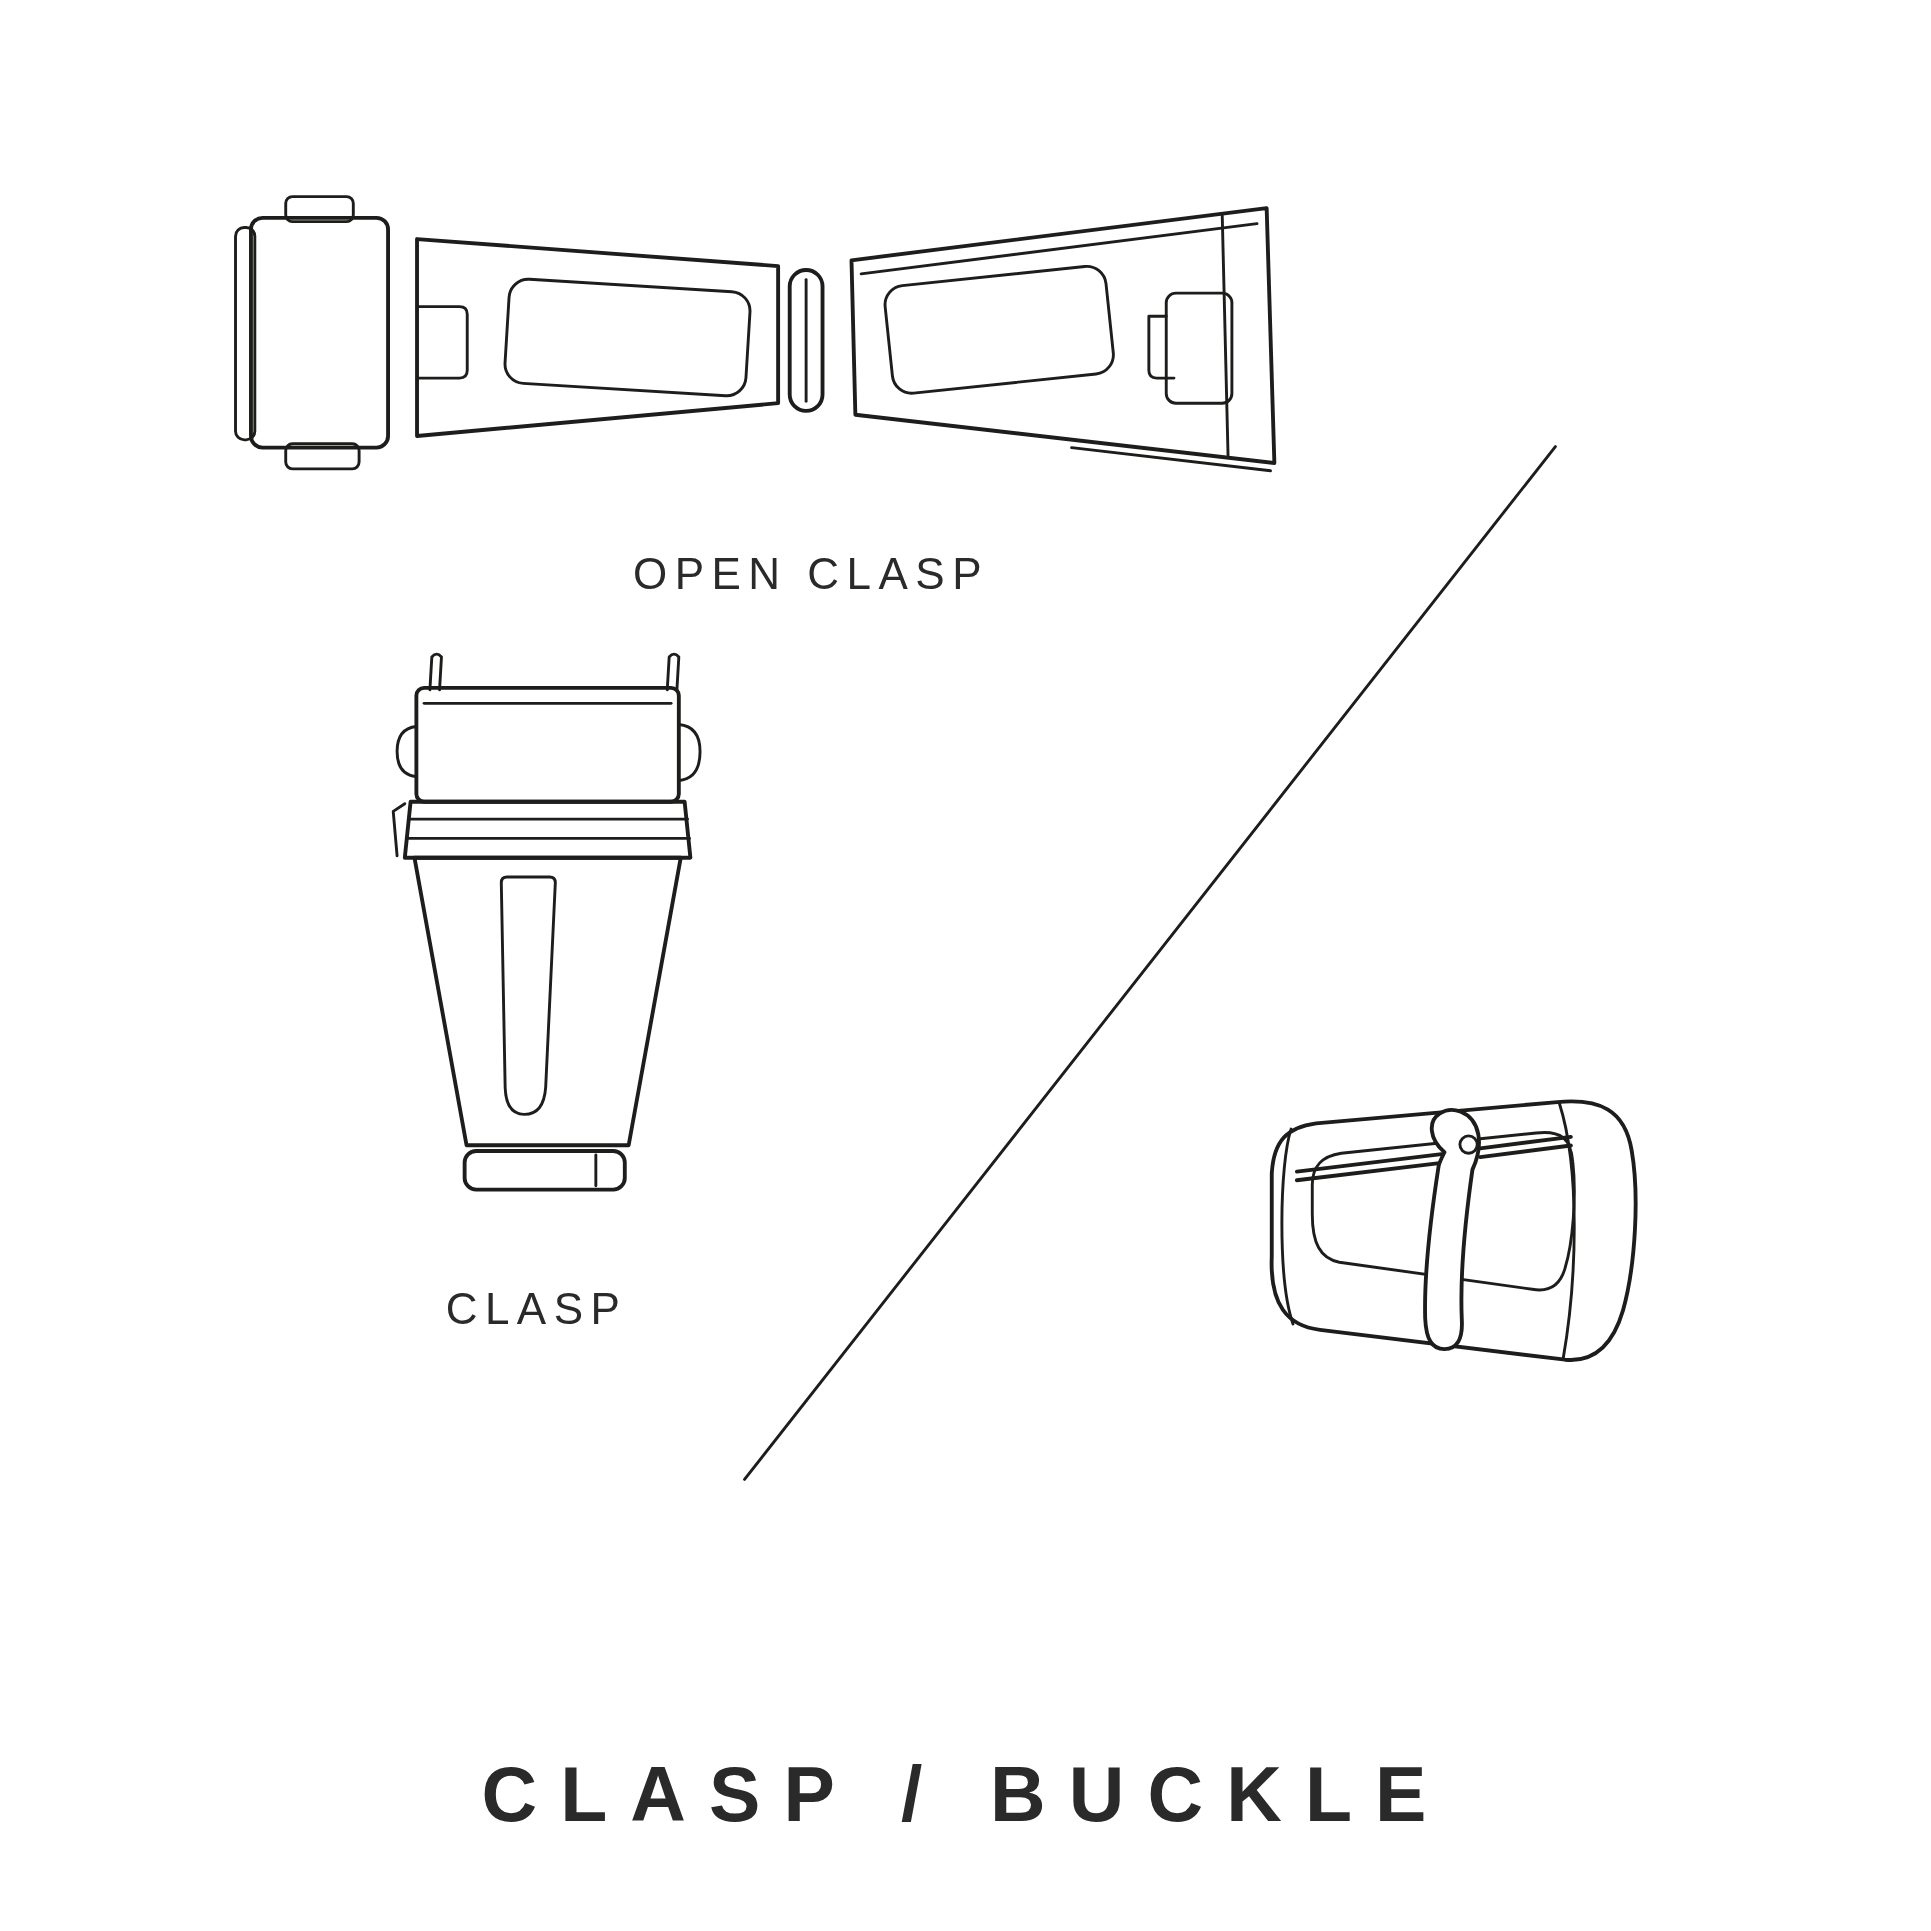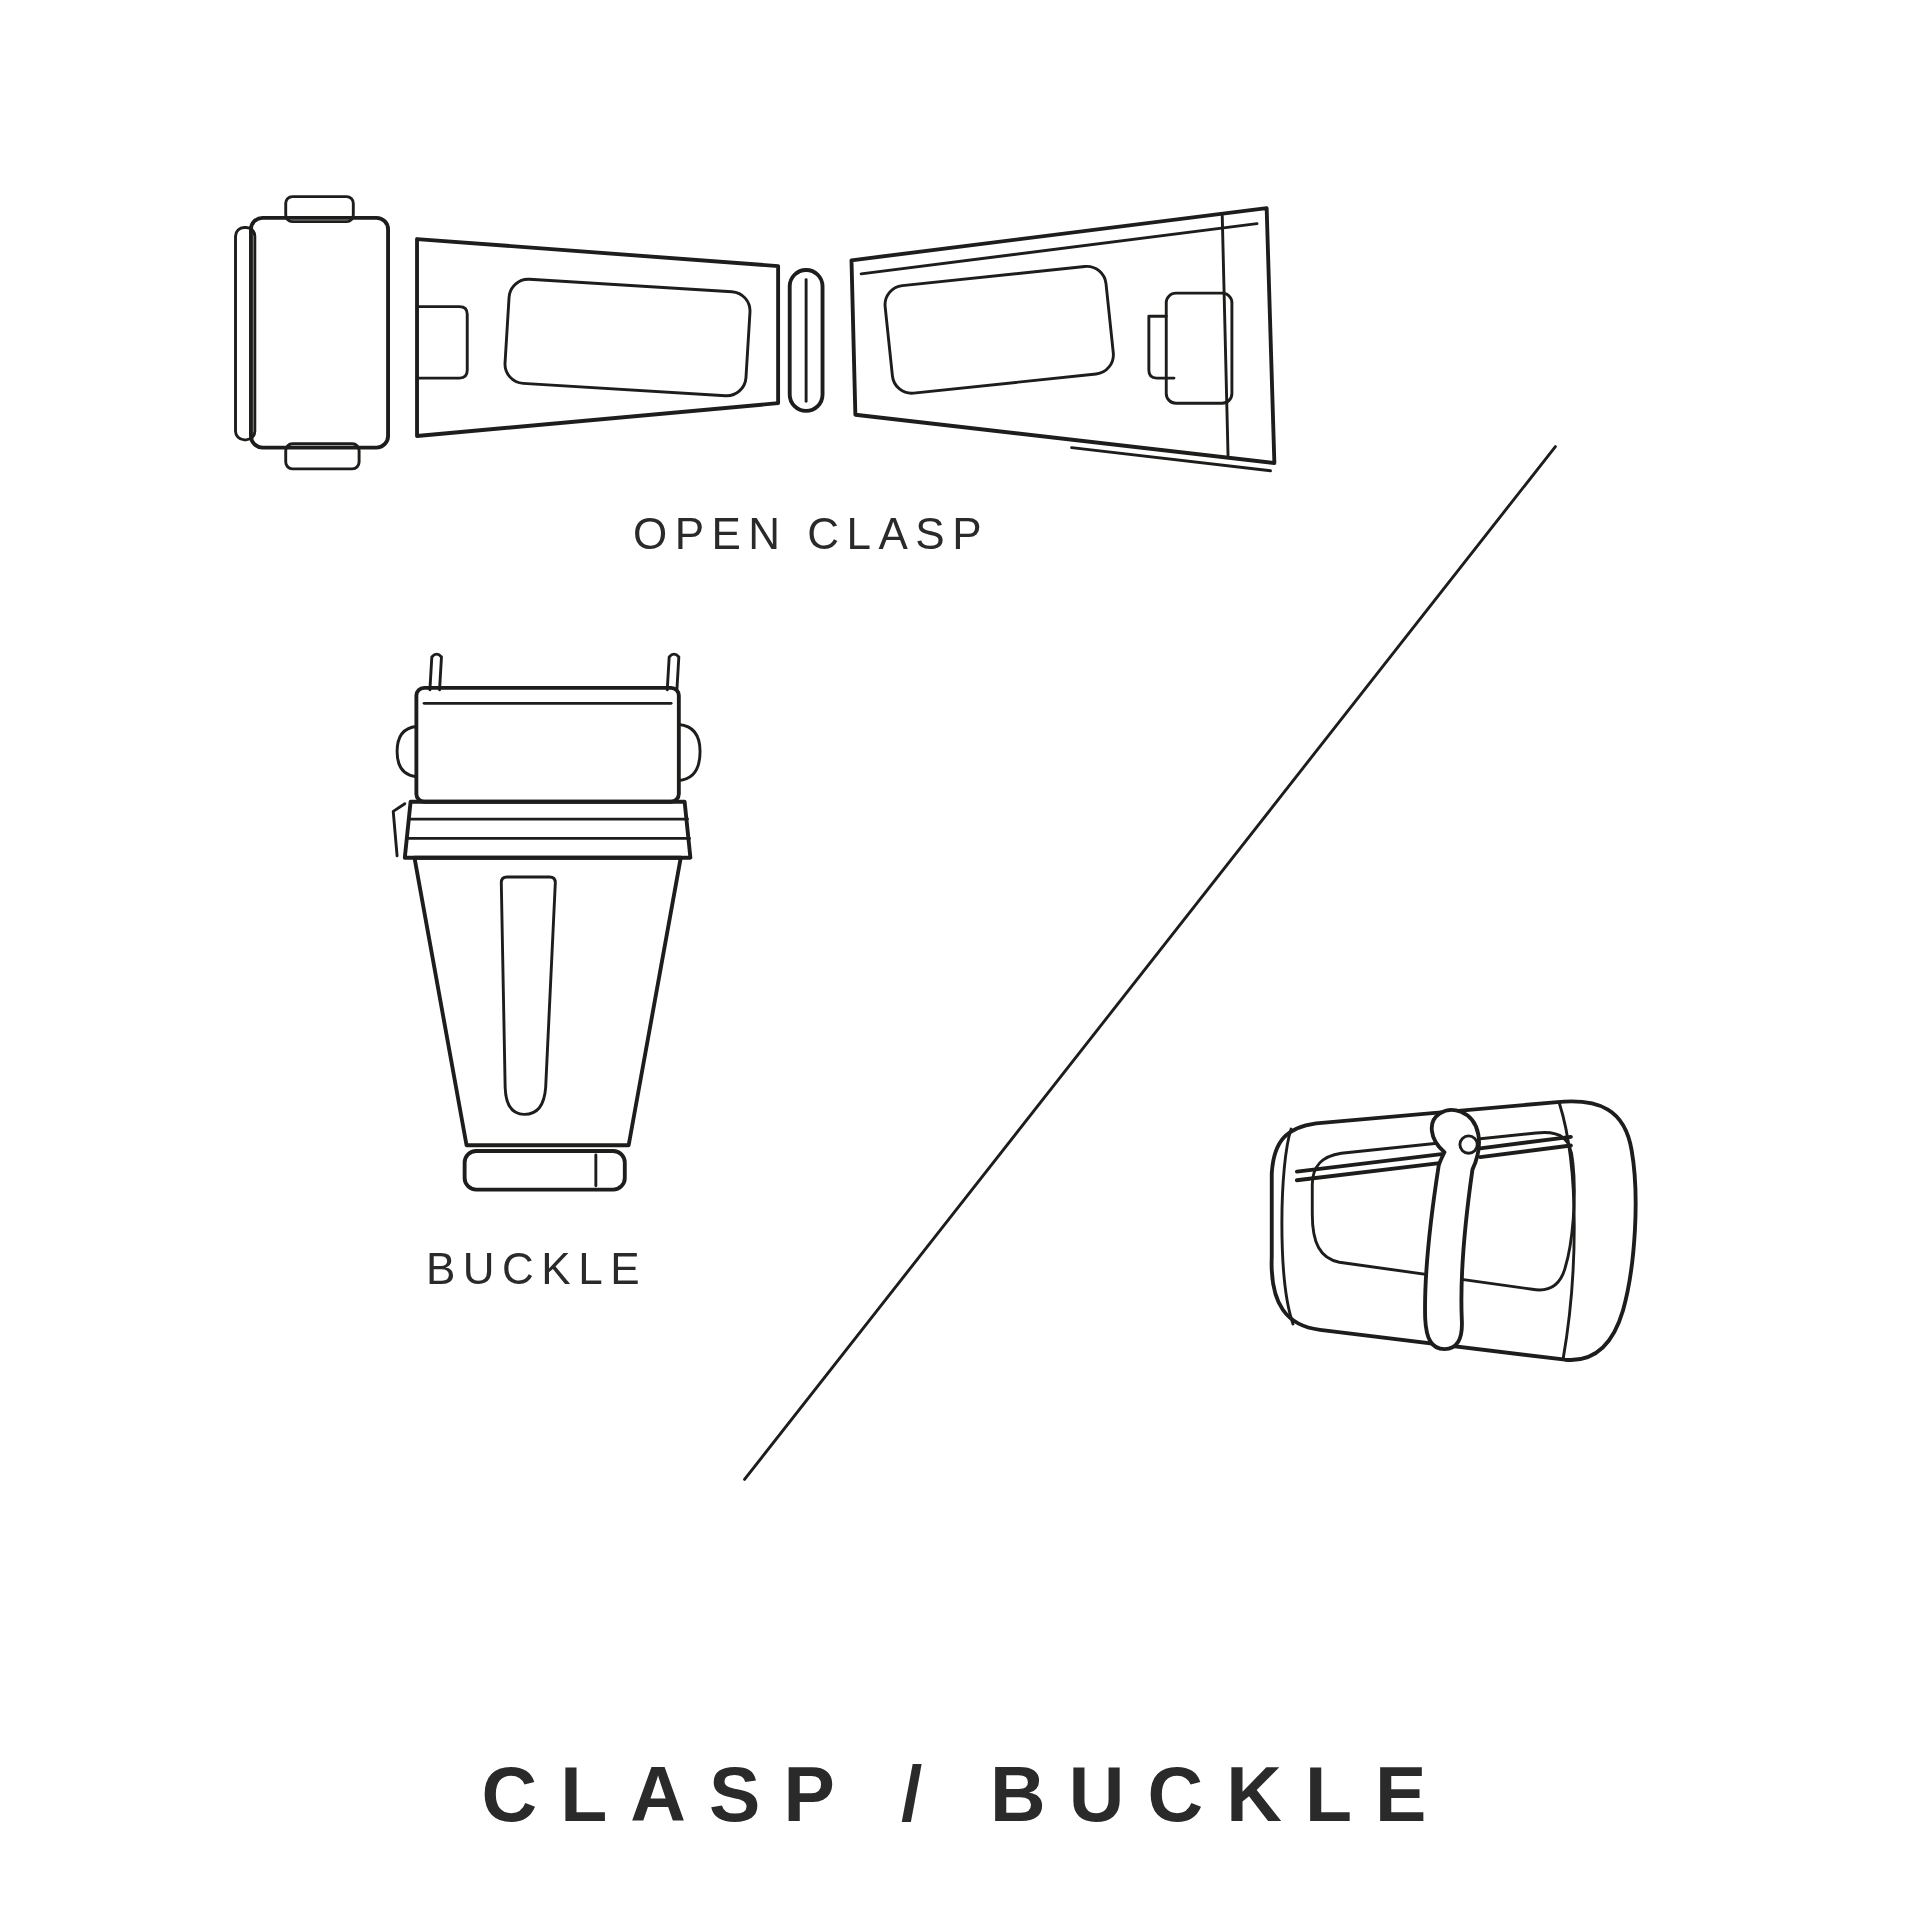--- a/index.html
+++ b/index.html
@@ -28,20 +28,21 @@
   svg .thin{stroke-width:3;}
   svg .whitefill{fill:#ffffff;}
   .label{
     position:absolute;
     text-align:center;
     color:var(--text);
     font-size:44px;
     font-weight:300;
     letter-spacing:0.17em;
     white-space:nowrap;
+    margin-top:40px;
   }
   .title{
     position:absolute;
     left:0;right:0;
     top:1750px;
     text-align:center;
     color:var(--text);
     font-size:77px;
     font-weight:700;
     letter-spacing:0.30em;
@@ -116,21 +117,21 @@
         <path d="M 134 244 Q 134 238 140 238 L 184 238 Q 190 238 190 244 L 180 456 Q 178 484 158 484 Q 139 484 138 456 Z" class="thin"></path>
       </g>
 
       <g>
         <rect x="96" y="522" width="166" height="40" rx="12"></rect>
         <line x1="232" y1="526" x2="232" y2="558" class="thin"></line>
       </g>
     </svg>
   </figure>
 
-  <div class="label" style="left:247px;top:1244px;width:579px;">BUCKLE</div>
+  <div class="label" style="left:247px;top:1244px;width:579px;">CLASP</div>
 
   <svg class="divider" viewBox="0 0 870 1095">
     <line x1="856" y1="13" x2="16" y2="1083" class="thin"></line>
   </svg>
 
   <figure class="fig" style="left:1231px;top:1077px;width:425px;height:357px;">
     <svg viewBox="0 0 440 370">
 
       <g>
         <path d="M 42 100 C 44 66 58 52 88 48 L 338 26 C 382 22 408 34 415 76 C 423 122 419 196 406 242 C 396 276 377 296 346 293 L 92 262 C 58 258 40 236 42 186 L 42 100 Z"></path>

